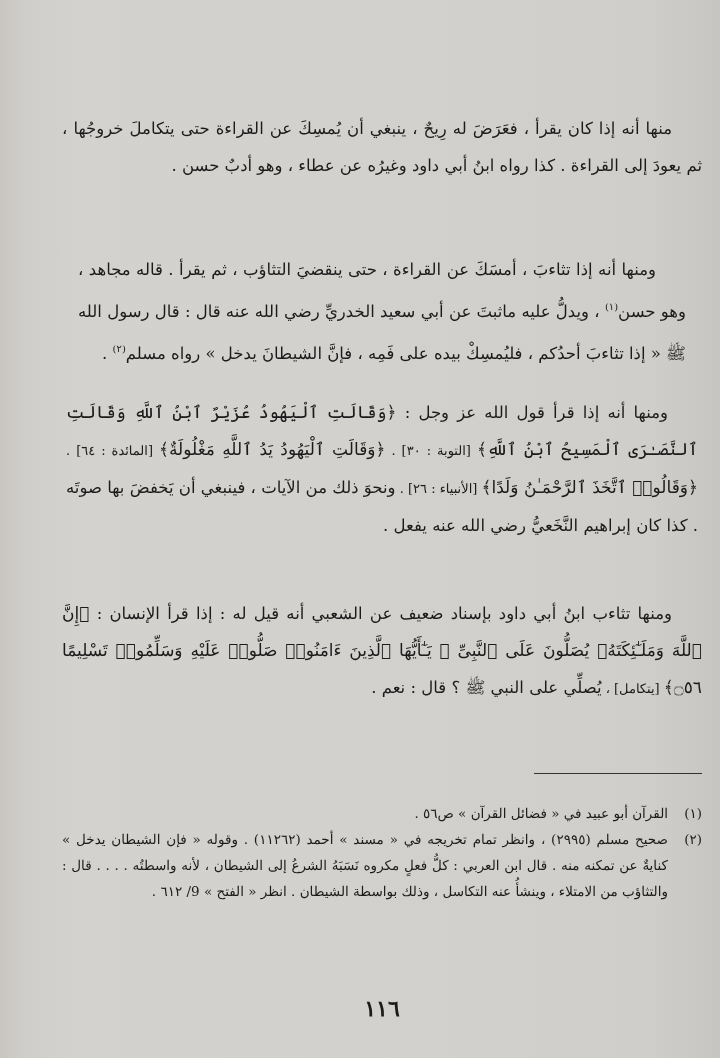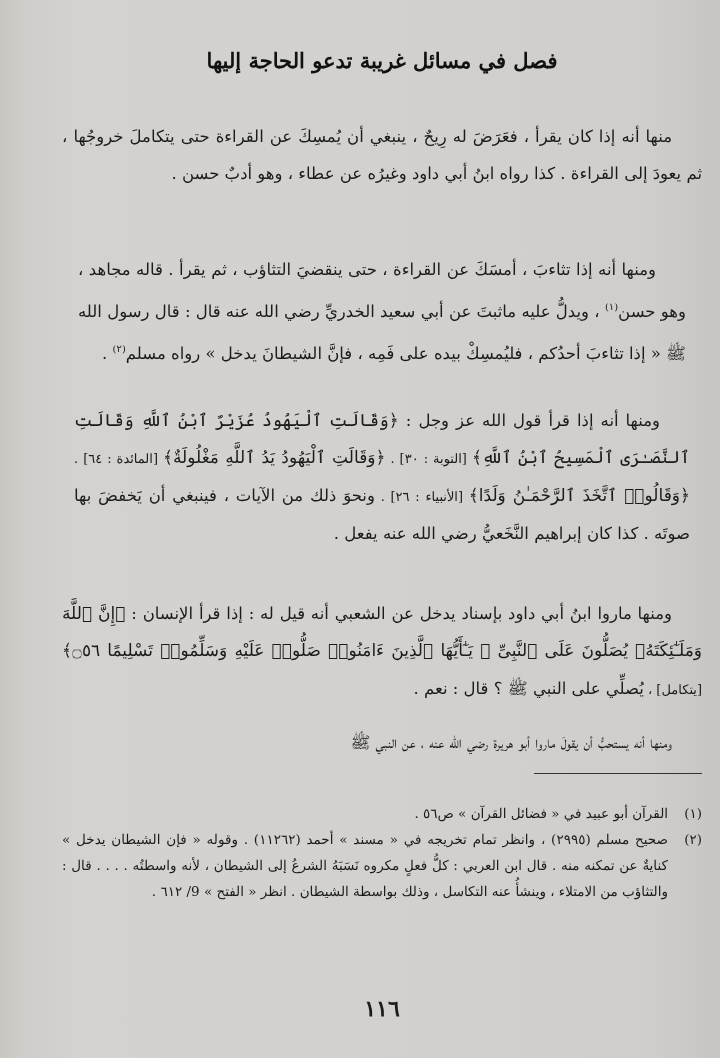--- a/index.html
+++ b/index.html
@@ -17,21 +17,21 @@
     .title {
       position: absolute; top: 48px; left: 0; right: 0;
       text-align: center; font-weight: bold; font-size: 21px; color: #111;
     }
     .para {
       position: absolute; left: 0; right: 0;
       font-size: 16.5px; line-height: 37px; text-align: justify;
       text-align-last: right;
     }
     .para .indent { display: inline-block; width: 30px; }
-    .p1 { top: 118px; }
+    .p1 { top: 110px; }
     .p2 { top: 235px; }
     .p3 { top: 390px; }
     .p4 { top: 595px; }
     .p5 { top: 724px; }
     .verse { font-size: 17px; }
     .ref { font-size: 13px; }
     .sup { font-size: 10px; vertical-align: super; }
     .rule {
       position: absolute; top: 773px; right: 0; width: 168px; height: 0;
       border-top: 1.2px solid #333;
@@ -42,41 +42,37 @@
     .note .body { flex: 1; text-align: justify; text-align-last: right; }
     .pageno {
       position: absolute; top: 995px; left: 0; right: 0; text-align: center;
       font-size: 22px; font-weight: bold; letter-spacing: 1px;
     }
   </style>
 </head>
 <body>
 
 <div class="page">
-  <div class="title">فصل في مسائل غريبة تدعو الحاجة إليها</div>
 
   <p class="para p1" style="margin:0">
     <span class="indent"></span><span>منها أنه إذا كان يقرأ ، فعَرَضَ له رِيحٌ ، ينبغي أن يُمسِكَ عن القراءة حتى يتكاملَ خروجُها ، ثم يعودَ إلى القراءة . كذا رواه ابنُ أبي داود وغيرُه عن عطاء ، وهو أدبٌ حسن .</span>
   </p>
 
   <p class="para p2" style="margin:16px">
     <span class="indent"></span><span>ومنها أنه إذا تثاءبَ ، أمسَكَ عن القراءة ، حتى ينقضيَ التثاؤب ، ثم يقرأ . قاله مجاهد ، وهو حسن</span><span class="sup">(١)</span><span> ، ويدلُّ عليه ماثبتَ عن أبي سعيد الخدريِّ رضي الله عنه قال : قال رسول الله ﷺ « إذا تثاءبَ أحدُكم ، فليُمسِكْ بيده على فَمِه ، فإنَّ الشيطانَ يدخل » رواه مسلم</span><span class="sup">(٢)</span><span> .</span>
   </p>
 
-  <p class="para p3" style="margin:12px">
+  <p class="para p3" style="margin:4px">
     <span class="indent"></span><span>ومنها أنه إذا قرأ قول الله عز وجل : </span><span class="verse">﴿وَقَالَتِ ٱلْيَهُودُ عُزَيْرٌ ٱبْنُ ٱللَّهِ وَقَالَتِ ٱلنَّصَـٰرَى ٱلْمَسِيحُ ٱبْنُ ٱللَّهِ﴾</span><span class="ref"> [التوبة : ٣٠] . </span><span class="verse">﴿وَقَالَتِ ٱلْيَهُودُ يَدُ ٱللَّهِ مَغْلُولَةٌ﴾</span><span class="ref"> [المائدة : ٦٤] . </span><span class="verse">﴿وَقَالُوا۟ ٱتَّخَذَ ٱلرَّحْمَـٰنُ وَلَدًا﴾</span><span class="ref"> [الأنبياء : ٢٦] . </span><span>ونحوَ ذلك من الآيات ، فينبغي أن يَخفضَ بها صوتَه . كذا كان إبراهيم النَّخَعيُّ رضي الله عنه يفعل .</span>
   </p>
 
   <p class="para p4" style="margin:0">
-    <span class="indent"></span><span>ومنها ماروا ابنُ أبي داود بإسناد يدخل عن الشعبي أنه قيل له : إذا قرأ الإنسان : </span><span class="verse">﴿إِنَّ ٱللَّهَ وَمَلَـٰٓئِكَتَهُۥ يُصَلُّونَ عَلَى ٱلنَّبِىِّ ۚ يَـٰٓأَيُّهَا ٱلَّذِينَ ءَامَنُوا۟ صَلُّوا۟ عَلَيْهِ وَسَلِّمُوا۟ تَسْلِيمًا ۝٥٦﴾</span><span class="ref"> [يتكامل] ، </span><span>يُصلِّي على النبي ﷺ ؟ قال : نعم .</span>
+    <span class="indent"></span><span>ومنها تثاءب ابنُ أبي داود بإسناد ضعيف عن الشعبي أنه قيل له : إذا قرأ الإنسان : </span><span class="verse">﴿إِنَّ ٱللَّهَ وَمَلَـٰٓئِكَتَهُۥ يُصَلُّونَ عَلَى ٱلنَّبِىِّ ۚ يَـٰٓأَيُّهَا ٱلَّذِينَ ءَامَنُوا۟ صَلُّوا۟ عَلَيْهِ وَسَلِّمُوا۟ تَسْلِيمًا ۝٥٦﴾</span><span class="ref"> [يتكامل] ، </span><span>يُصلِّي على النبي ﷺ ؟ قال : نعم .</span>
   </p>
 
-  <p class="para p5" style="margin:0">
-    <span class="indent"></span><span>ومنها أنه يستحبُّ أن يقولَ ماروا أبو هريرة رضي الله عنه ، عن النبي ﷺ</span>
-  </p>
 
   <div class="rule"></div>
 
   <div class="notes">
     <div class="note">
       <span class="num">(١)</span>
       <span class="body">القرآن أبو عبيد في « فضائل القرآن » ص٥٦ .</span>
     </div>
     <div class="note">
       <span class="num">(٢)</span>

